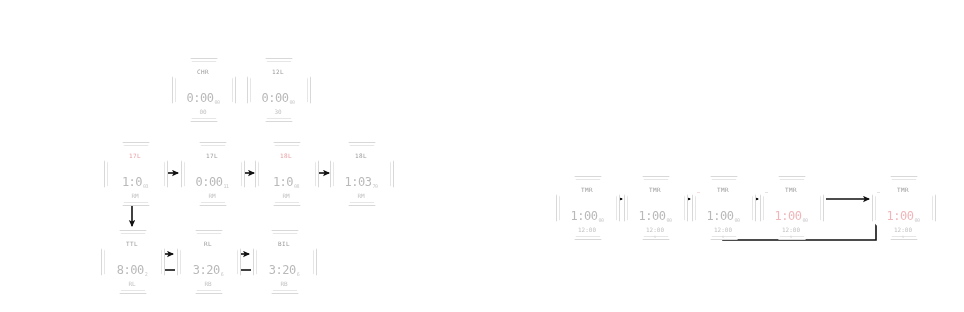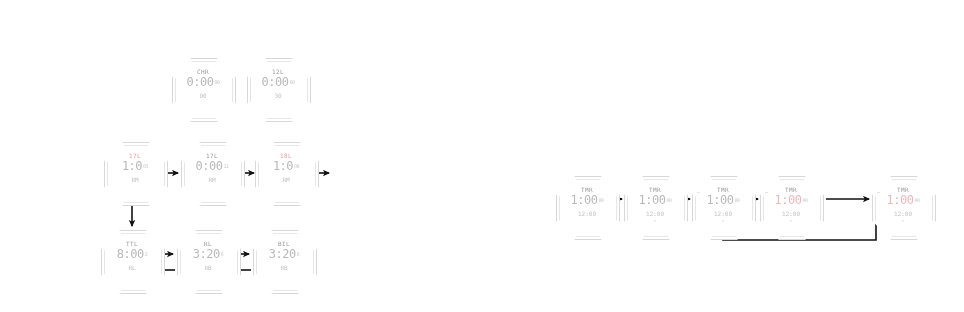--- a/index.html
+++ b/index.html
@@ -38,22 +38,22 @@
   }
   .mode{
     font-size:6px;line-height:7px;letter-spacing:.4px;
     color:#9a9a9a;font-family:"DejaVu Sans Mono", monospace;
     height:7px;white-space:nowrap;
   }
   .mode.red{color:#e8a0a4;}
   .big{
     font-family:"DejaVu Sans Mono", monospace;
     font-size:12px;line-height:13px;letter-spacing:-0.5px;
-    color:#b9b9b9;white-space:nowrap;margin-top:1px;
-    display:flex;align-items:center;
+    color:#b9b9b9;white-space:nowrap;margin-top:17px;
+    display:flex;align-items:flex-end;
   }
   .big .hl{color:#f0b6b9;}
   .big .sup{font-size:5px;line-height:5px;color:#c9c9c9;margin-left:1px;}
   .sub{
     font-family:"DejaVu Sans Mono", monospace;
     font-size:6px;line-height:7px;color:#c2c2c2;
     white-space:nowrap;margin-top:3px;
   }
   .tick{
     font-family:"DejaVu Sans Mono", monospace;
@@ -168,20 +168,32 @@
         <div class="bezel"></div>
         <div class="screen">
           <div class="mode red">18L</div>
           <div class="big">
             <span>1:0</span>
             <span class="sup">08</span>
           </div>
           <div class="sub">RM</div>
         </div>
       </div>
+      <div class="watch" style="left: 330px; top: 142px;">
+        <div class="body"></div>
+        <div class="bezel"></div>
+        <div class="screen">
+          <div class="mode">18L</div>
+          <div class="big">
+            <span>1:03</span>
+            <span class="sup">70</span>
+          </div>
+          <div class="sub">RM</div>
+        </div>
+      </div>
     </div>
     <div style="position: absolute; left: 0px; top: 0px; width: 964px; height: 312px; border-radius: 13px;">
       <div class="watch" style="left: 101px; top: 230px;">
         <div class="body"></div>
         <div class="bezel"></div>
         <div class="screen">
           <div class="mode">TTL</div>
           <div class="big">
             <span>8:00</span>
             <span class="sup">2</span>

